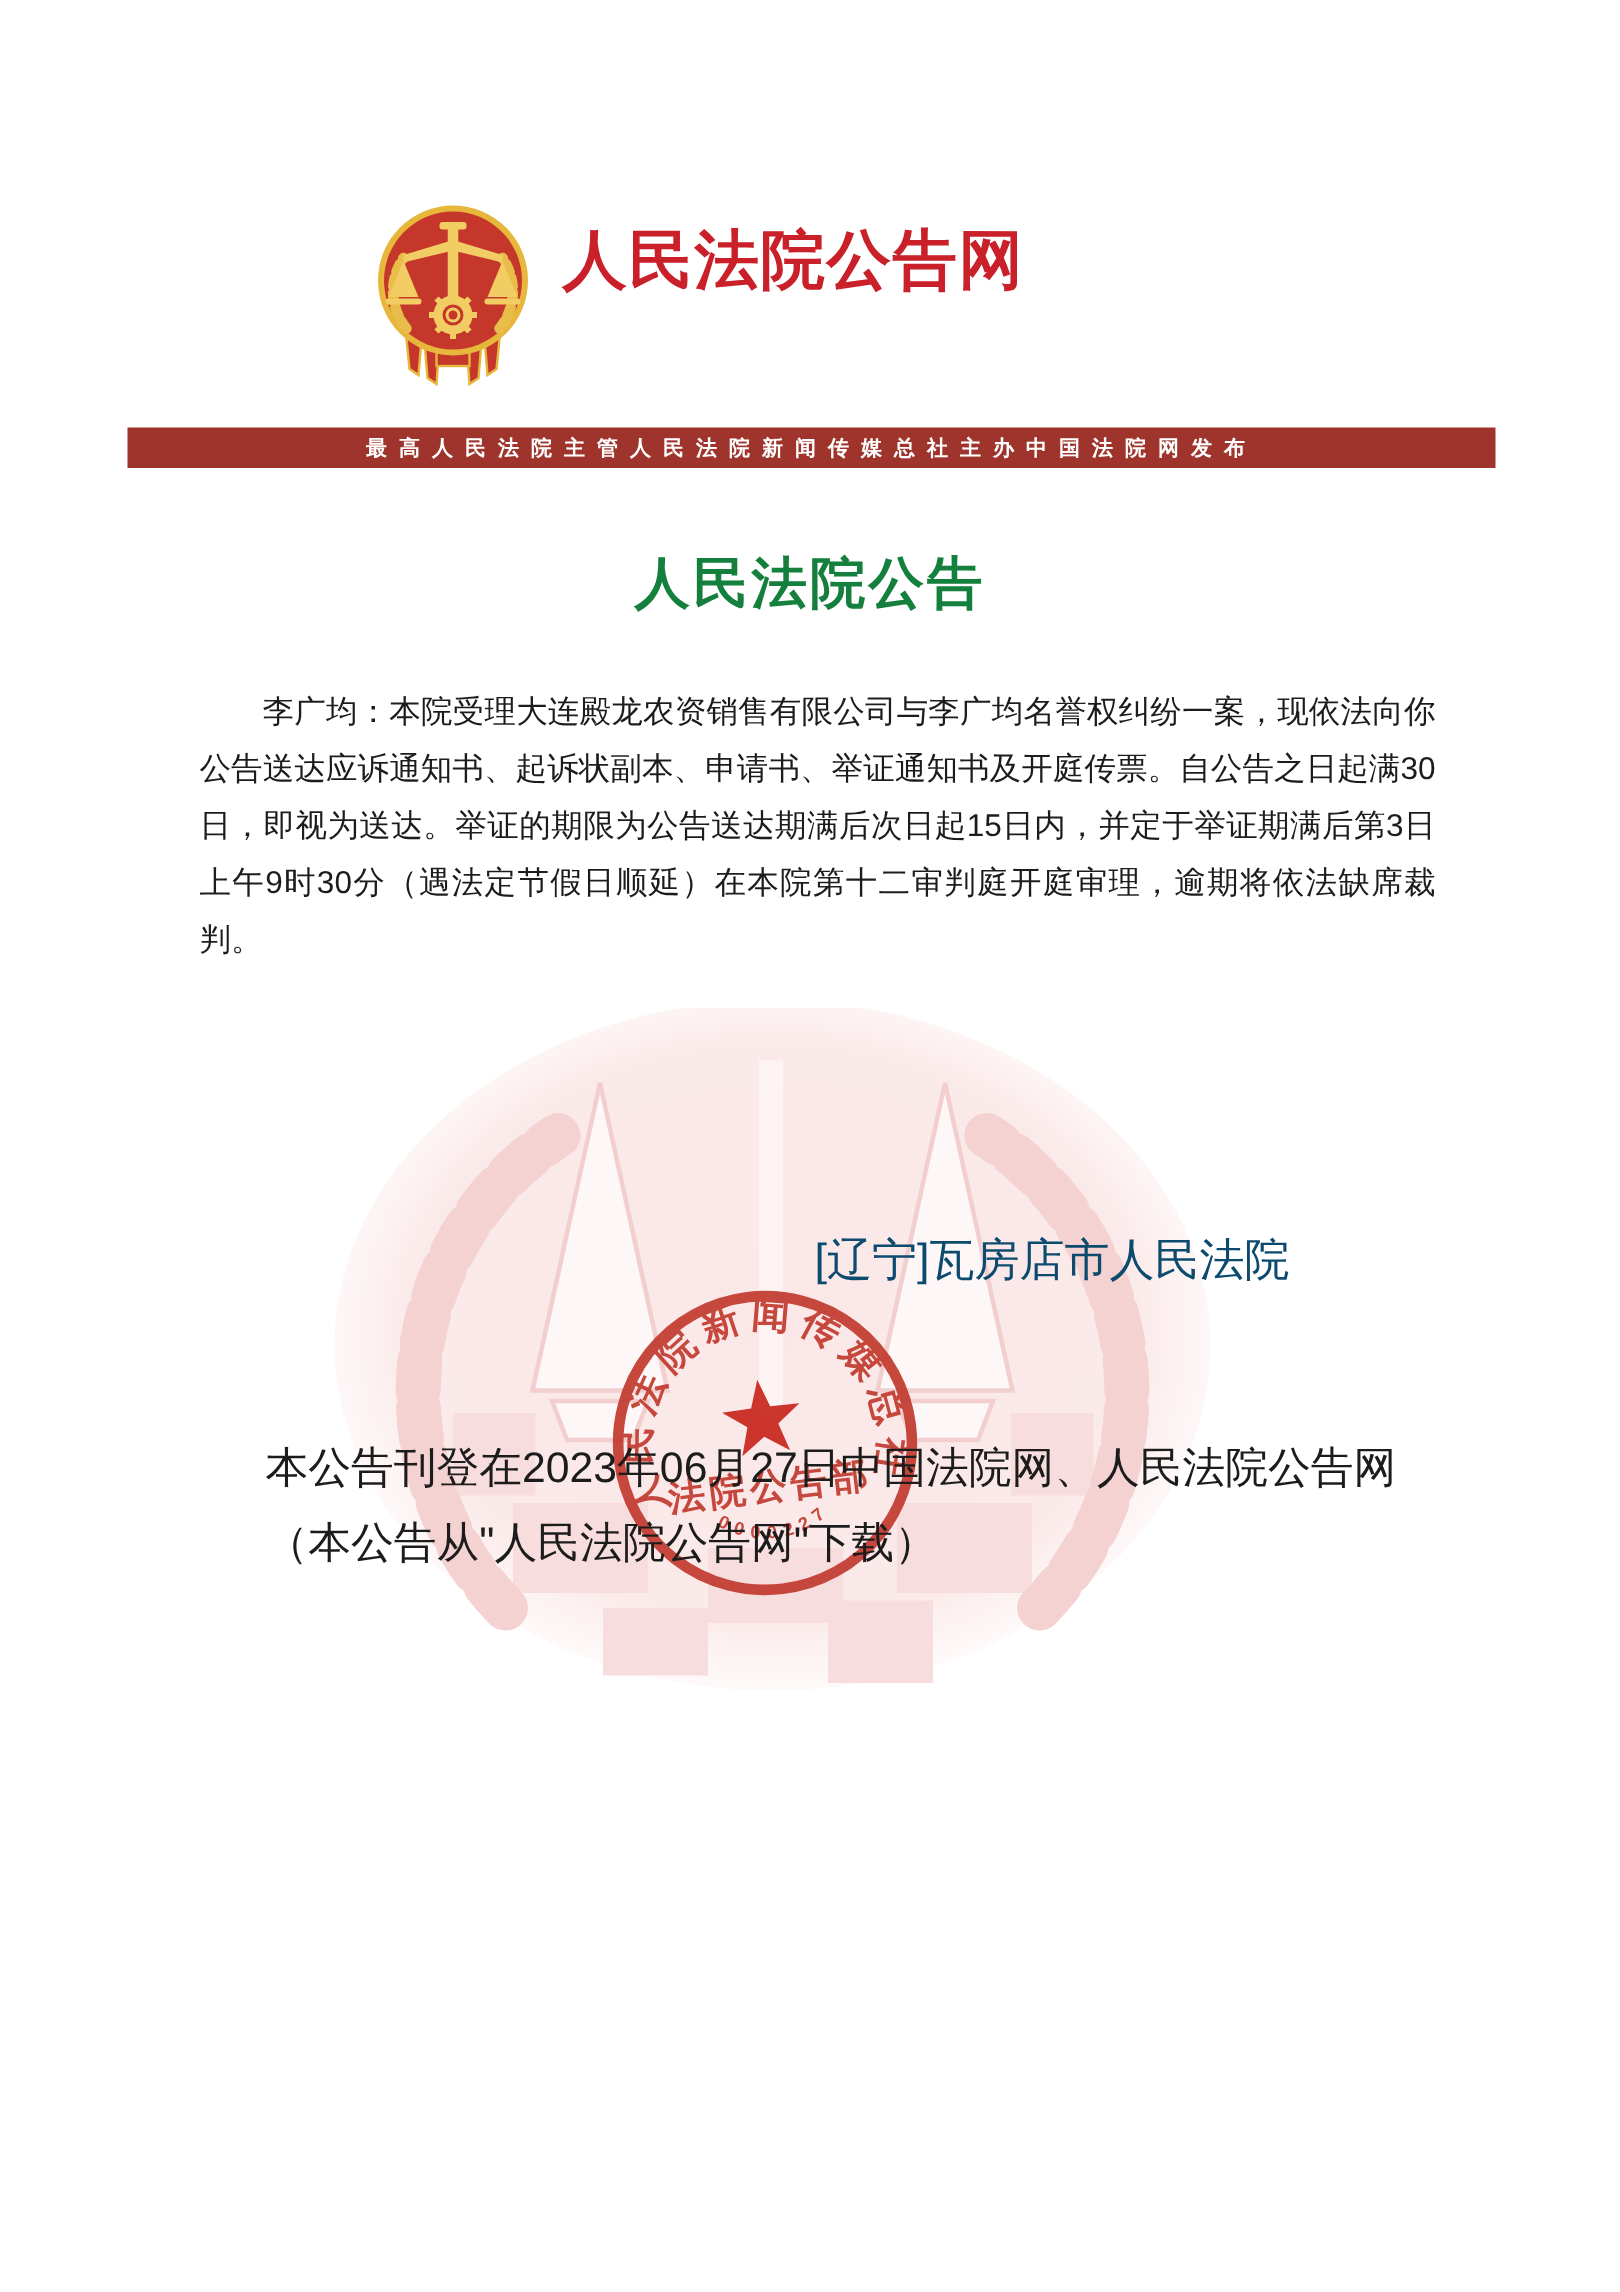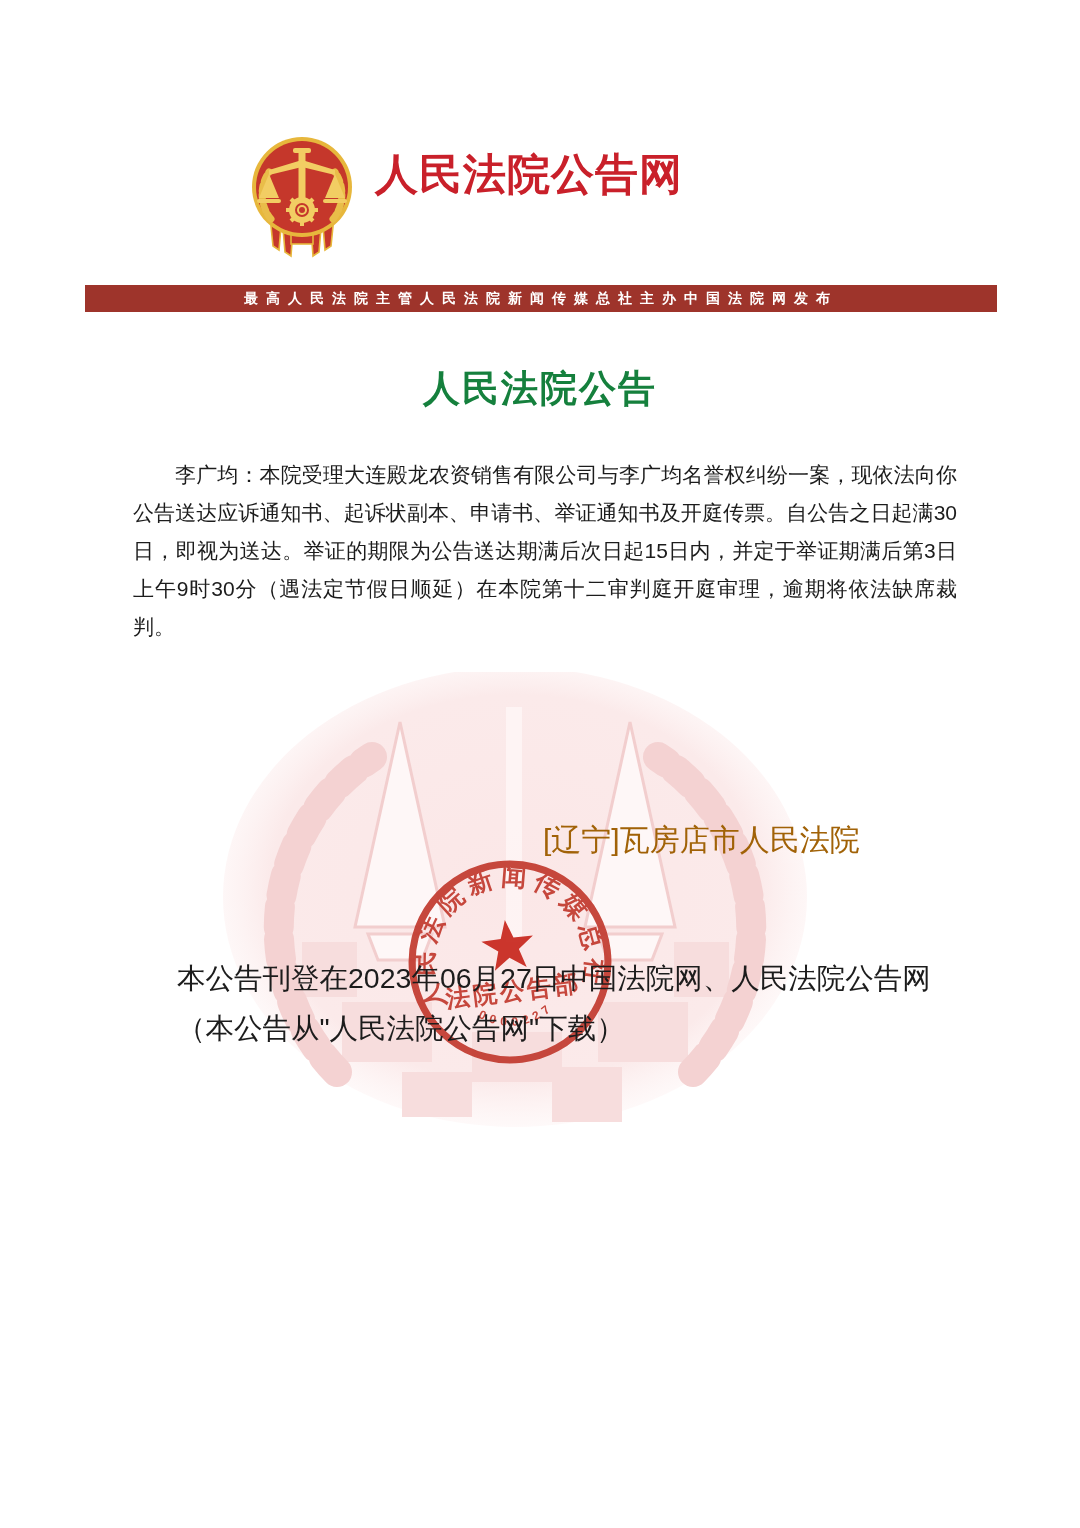--- a/index.html
+++ b/index.html
@@ -36,21 +36,21 @@
     font-size:37px;font-weight:bold;color:#15803d;letter-spacing:2px;
   }
   .doc-body{
     position:absolute;left:133px;top:456px;width:824px;
     font-size:21px;line-height:38px;color:#1c1c1c;
     text-indent:2em;text-align:justify;
     font-weight:500;
   }
   .doc-signature{
     position:absolute;left:543px;top:820px;
-    font-size:30px;color:#a16207;font-weight:500;white-space:nowrap;
+    font-size:30px;color:#0c4a6e;font-weight:500;white-space:nowrap;
   }
   
   .watermark{position:absolute;left:222px;top:672px;width:586px;height:478px;pointer-events:none;}
   
   .stamp{
     position:absolute;left:404px;top:856px;width:212px;height:212px;
     transform:rotate(-7deg);opacity:0.93;pointer-events:none;
   }
   
   .footer-line1{

